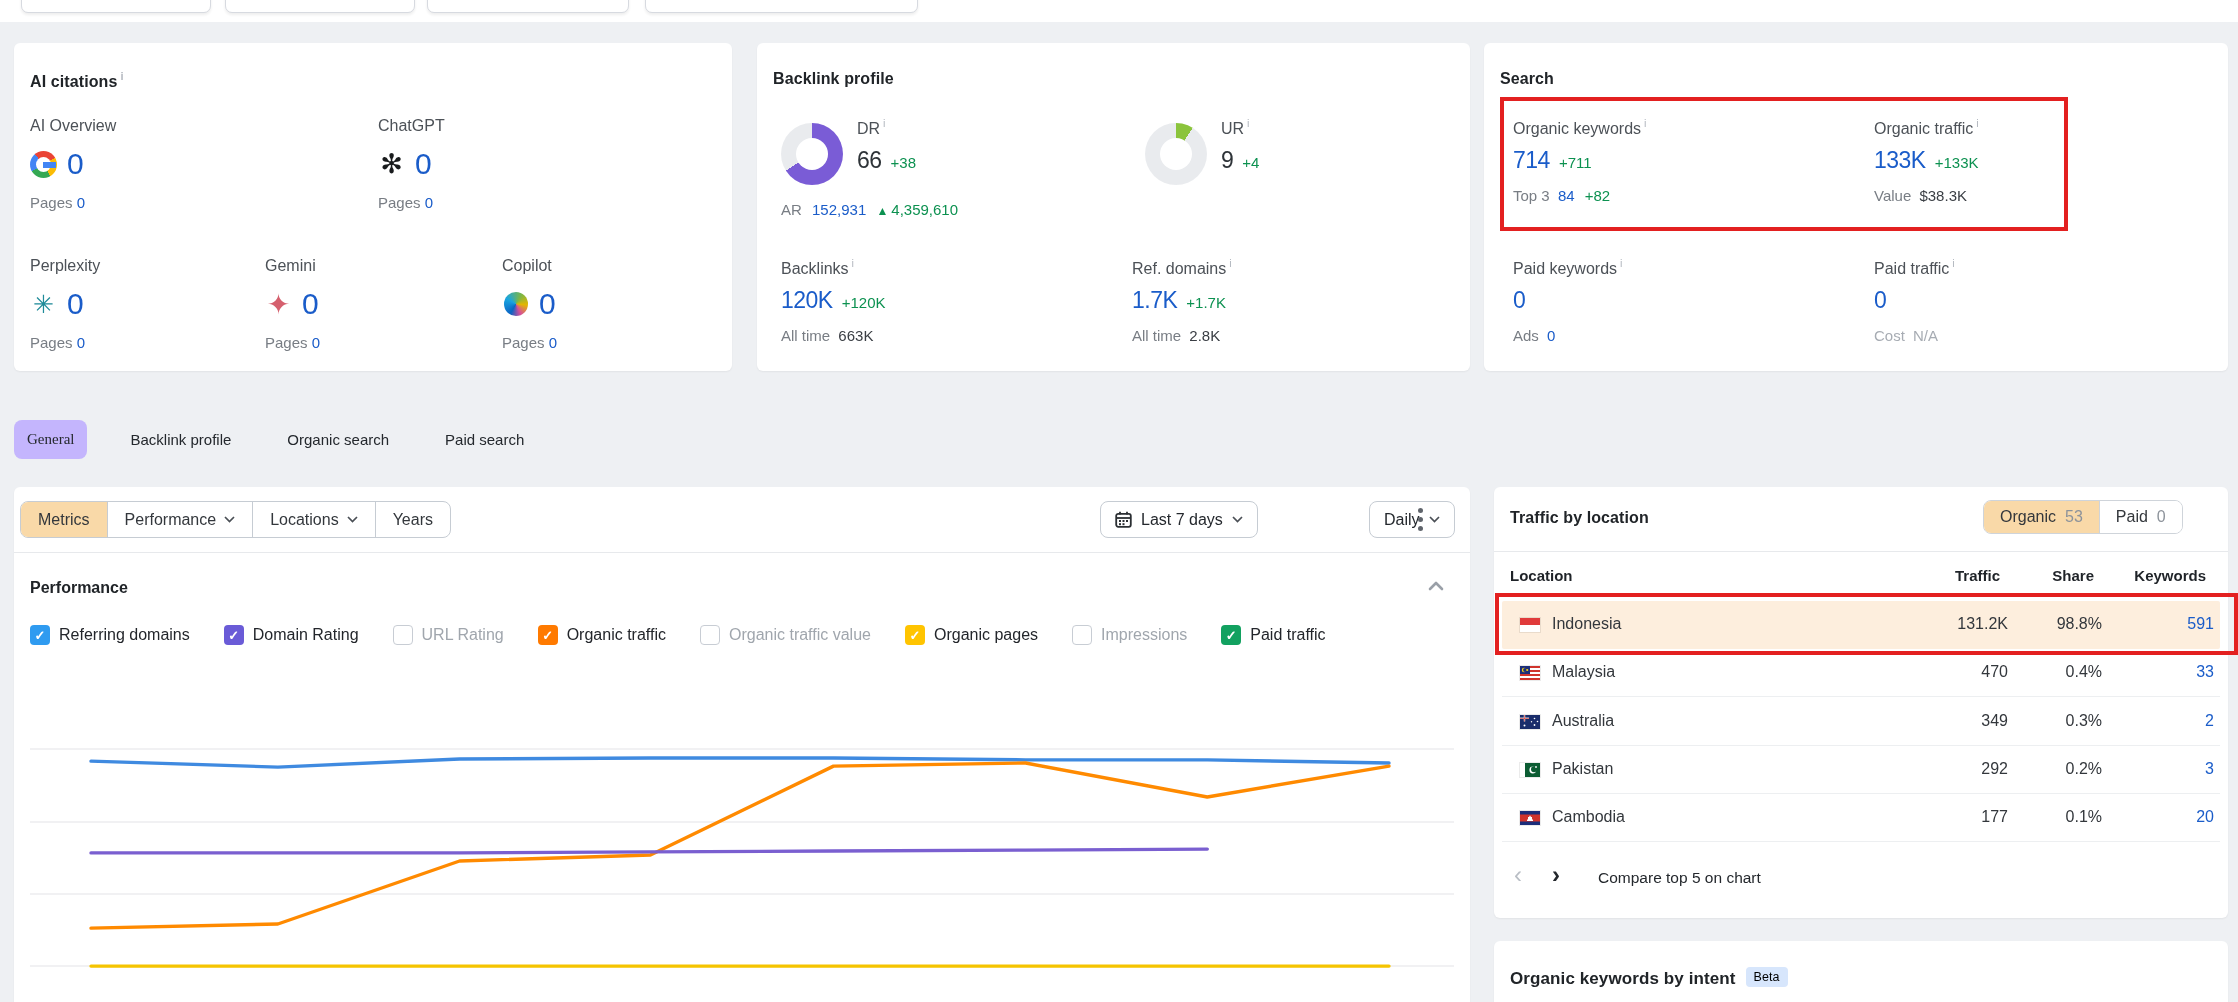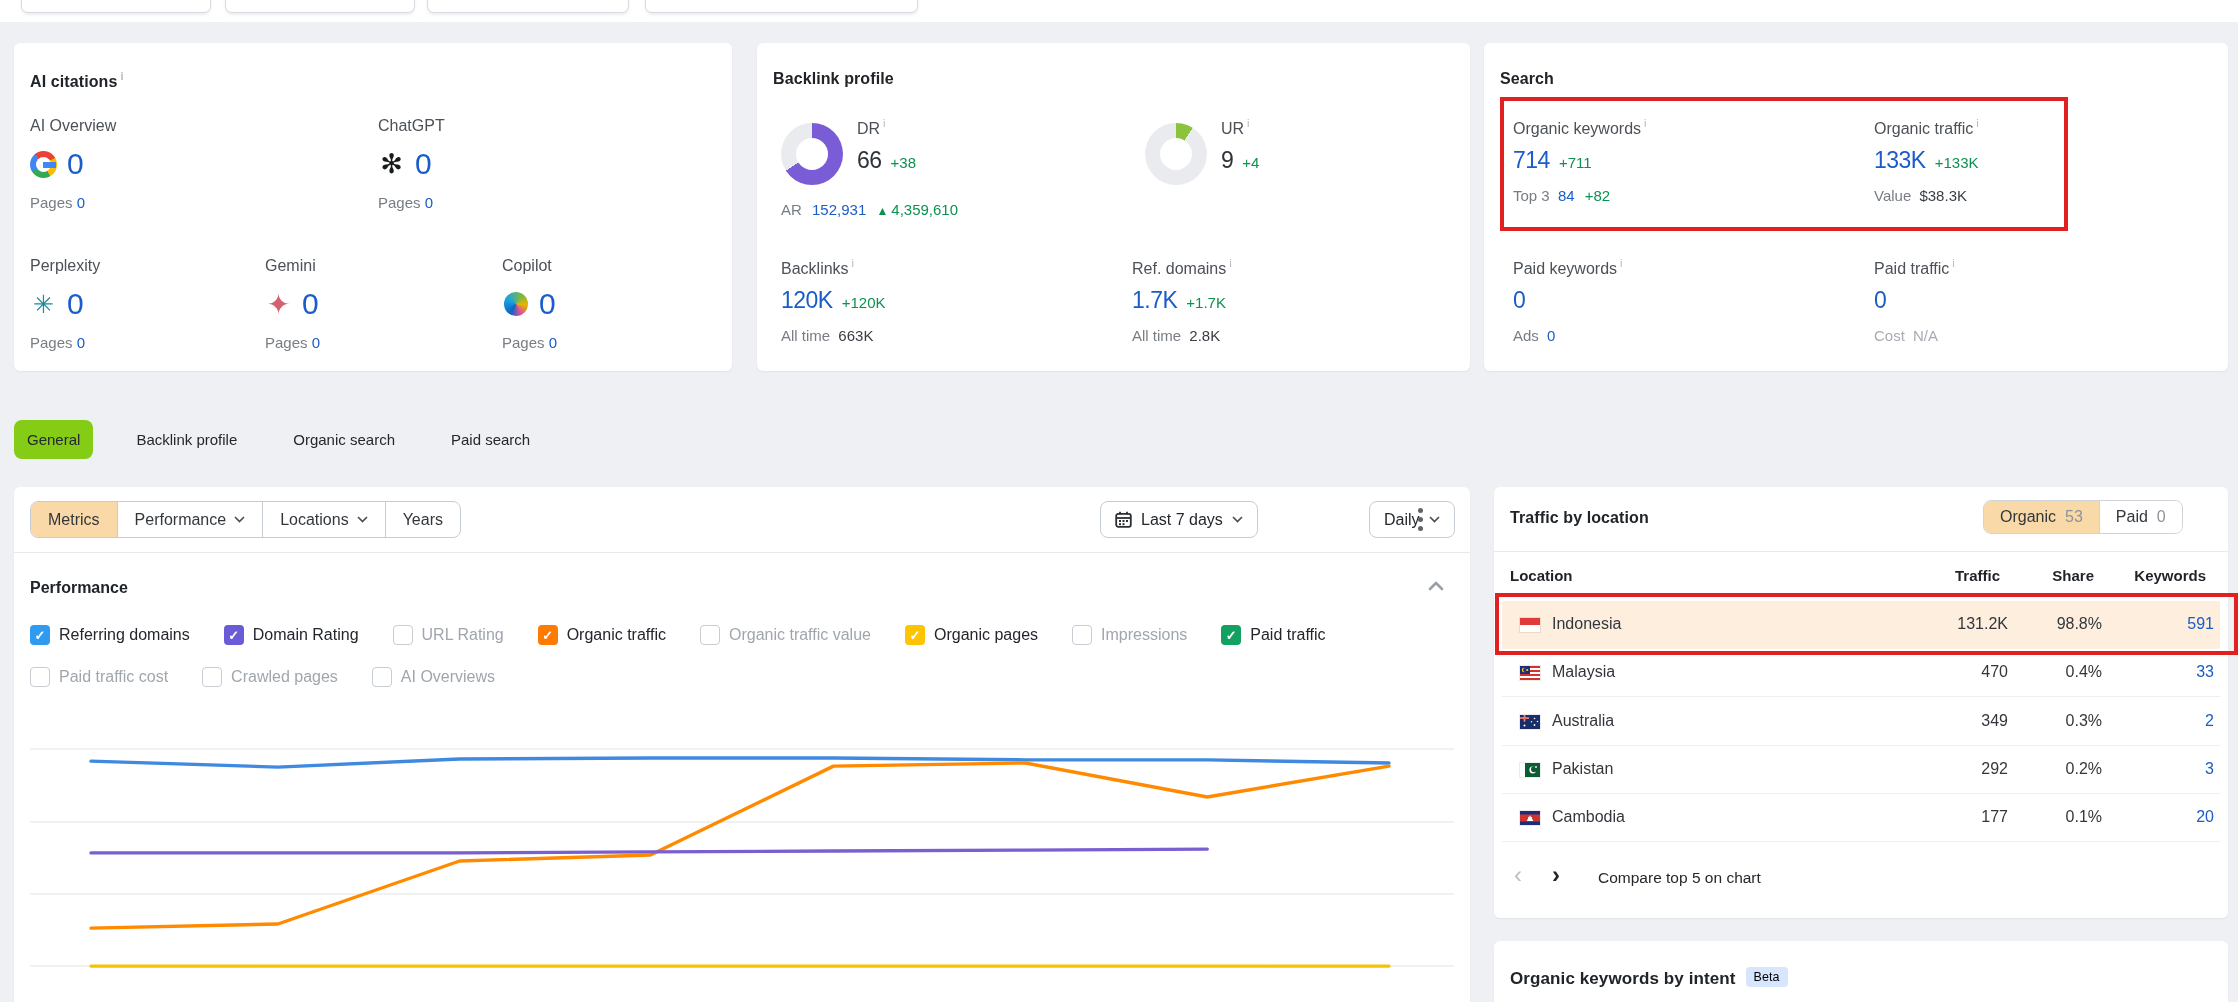--- a/index.html
+++ b/index.html
@@ -42,21 +42,21 @@
   .ai-val { display:flex; align-items:center; margin-top:12px; }
   .ai-val .big { font-size:30px; }
 
   
   .donut { width:62px; height:62px; border-radius:50%; position:relative; }
   .donut::after { content:""; position:absolute; inset:15px; background:#fff; border-radius:50%; }
 
   
   .tabs { position:absolute; left:14px; top:420px; display:flex; gap:30px; align-items:center; }
   .tab { font-size:15px; color:#24282d; padding:11px 13px; border-radius:8px; cursor:pointer; white-space:nowrap; }
-  .tab.active { background:#84cc16; }
+  .tab.active { background:#c4b5fd;font-family:Liberation Serif, serif; }
 
   
   .seggroup { position:absolute; display:flex; border:1px solid #c6ccd3; border-radius:8px; overflow:hidden; background:#fff; height:37px; }
   .seg { display:flex; align-items:center; gap:8px; padding:0 17px; font-size:16px; color:#33373c; border-left:1px solid #c6ccd3; cursor:pointer; white-space:nowrap; }
   .seg:first-child { border-left:none; }
   .seg.selected { background:#f9d9a8; }
   .btn { position:absolute; display:flex; align-items:center; gap:9px; border:1px solid #c6ccd3; border-radius:8px; background:#fff; height:37px; padding:0 14px; font-size:16px; color:#24282d; cursor:pointer; white-space:nowrap; }
   .kebab { position:absolute; display:flex; flex-direction:column; gap:4px; cursor:pointer; padding:4px; }
   .kebab span { width:5px; height:5px; border-radius:50%; background:#5f646b; }
   .divider { position:absolute; left:0; right:0; height:1px; background:#e7e9ec; }
@@ -261,21 +261,21 @@
 
   <div class="tabs">
     <div class="tab active">General</div>
     <div class="tab">Backlink profile</div>
     <div class="tab">Organic search</div>
     <div class="tab">Paid search</div>
   </div>
 
   <div class="card" style="left:14px;top:487px;width:1456px;height:515px;border-bottom-left-radius:0;border-bottom-right-radius:0;">
 
-    <div class="seggroup" style="left:16px;top:14px;justify-content:space-between;">
+    <div class="seggroup" style="left:6px;top:14px;justify-content:space-between;">
       <div class="seg selected">
           <span>Metrics</span>
         </div>
       <div class="seg">
           <span>Performance</span>
         <svg class="chev" width="11" height="7" viewBox="0 0 11 7">
             <polyline points="1,1 5.5,5.5 10,1" fill="none" stroke="#4a4f55" stroke-width="1.7"></polyline>
           </svg>
         </div>
       <div class="seg">
@@ -352,34 +352,20 @@
           <span class="cb" style="background: rgb(255, 196, 0);">✓</span>
           <span class="lab">Organic pages</span>
         </div>
         <div class="metric">
           <span class="cb off"></span>
           <span class="lab muted">Impressions</span>
         </div>
         <div class="metric">
           <span class="cb" style="background: rgb(18, 161, 96);">✓</span>
           <span class="lab">Paid traffic</span>
-        </div>
-      </div>
-    <div class="metric-row" id="metric-row-2" style="left:16px;top:178px;">
-        <div class="metric">
-          <span class="cb off"></span>
-          <span class="lab muted">Paid traffic cost</span>
-        </div>
-        <div class="metric">
-          <span class="cb off"></span>
-          <span class="lab muted">Crawled pages</span>
-        </div>
-        <div class="metric">
-          <span class="cb off"></span>
-          <span class="lab muted">AI Overviews</span>
         </div>
       </div>
 
     <svg id="chart-svg" style="position:absolute;left:0;top:203px;" width="1456" height="312" viewBox="0 0 1456 312">
       <line x1="16" y1="59" x2="1440" y2="59" stroke="#ececef" stroke-width="1.5"></line>
       <line x1="16" y1="132" x2="1440" y2="132" stroke="#ececef" stroke-width="1.5"></line>
       <line x1="16" y1="204" x2="1440" y2="204" stroke="#ececef" stroke-width="1.5"></line>
       <line x1="16" y1="276" x2="1440" y2="276" stroke="#ececef" stroke-width="1.5"></line>
     <polyline points="77.0,71.1 263.9,77.1 445.6,69.0 636.4,68.0 819.5,68.0 1011.6,69.9 1193.3,69.9 1375.0,73.0" fill="none" stroke="#3f8ae0" stroke-width="3.4" stroke-linejoin="round" stroke-linecap="round"></polyline>
         <polyline points="77.0,238.1 263.9,234.0 445.6,171.0 636.4,165.0 819.5,76.1 1011.6,73.0 1193.3,107.0 1375.0,76.1" fill="none" stroke="#ff8a00" stroke-width="3.4" stroke-linejoin="round" stroke-linecap="round"></polyline>

